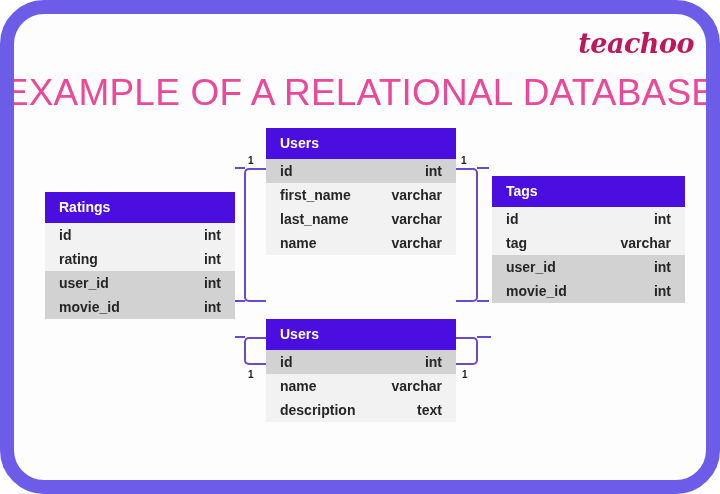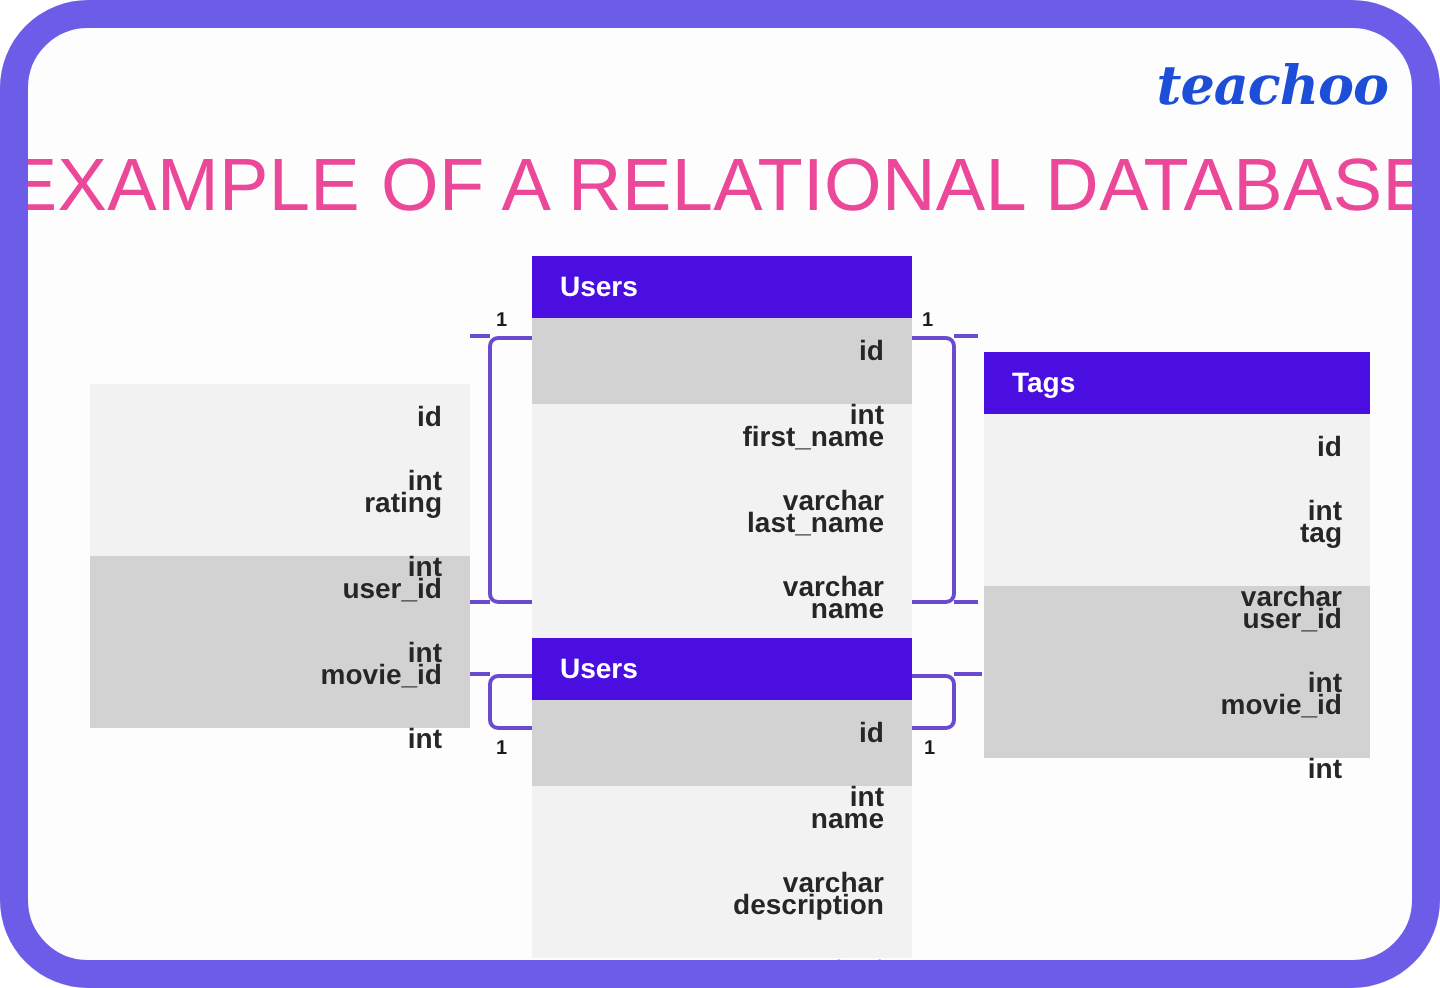--- a/index.html
+++ b/index.html
@@ -48,21 +48,21 @@
 
   .brand {
     position: absolute;
     right: 26px;
     top: 28px;
     font-family: "DejaVu Serif", serif;
     font-style: italic;
     font-weight: bold;
     font-size: 27px;
     letter-spacing: -0.5px;
-    color: #1d4ed8;
+    color: #be185d;
   }
 
   .page-title {
     position: absolute;
     left: 0;
     top: 72px;
     width: 720px;
     text-align: center;
     font-size: 37px;
     letter-spacing: 0.2px;
@@ -82,31 +82,30 @@
     height: 31px;
     line-height: 31px;
     background: #4a0fe0;
     color: #ffffff;
     font-weight: bold;
     font-size: 14px;
     padding-left: 14px;
     box-sizing: border-box;
   }
   .er-row {
-    height: 43px;
+    height: 24px;
     line-height: 32px;
     display: flex;
-    align-items: flex-end;
+    align-items: center;
     justify-content: space-between;
     padding: 0 14px;
     box-sizing: border-box;
     font-size: 14px;
     color: #262626;
     background: #f2f2f2;
-    flex-direction: column;
   }
   .er-row.key {
     background: #d2d2d2;
   }
   .er-row .fname {
     font-weight: 600;
   }
   .er-row .ftype {
     font-weight: 600;
   }
@@ -196,20 +195,21 @@
       <span class="fname">last_name</span>
       <span class="ftype">varchar</span>
     </div>
     <div class="er-row">
       <span class="fname">name</span>
       <span class="ftype">varchar</span>
     </div>
   </div>
 
   <div class="er-table" id="tbl-ratings">
+    <div class="er-header">Ratings</div>
     <div class="er-row">
       <span class="fname">id</span>
       <span class="ftype">int</span>
     </div>
     <div class="er-row">
       <span class="fname">rating</span>
       <span class="ftype">int</span>
     </div>
     <div class="er-row key">
       <span class="fname">user_id</span>

